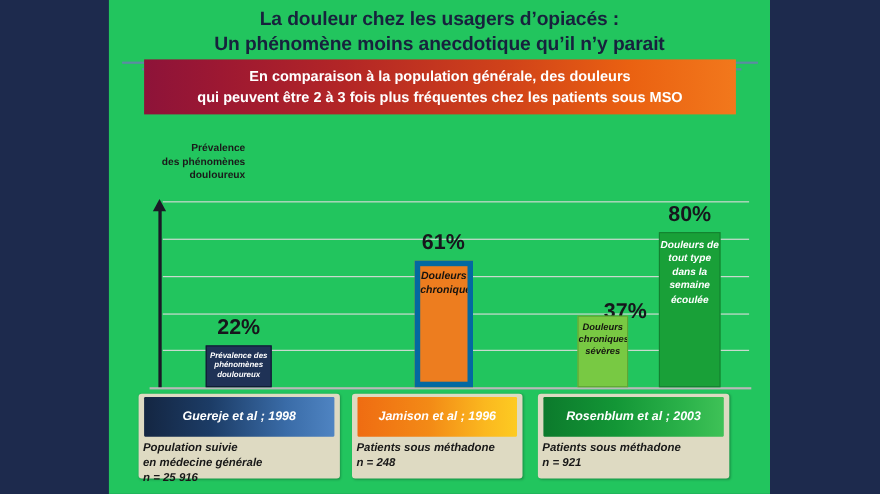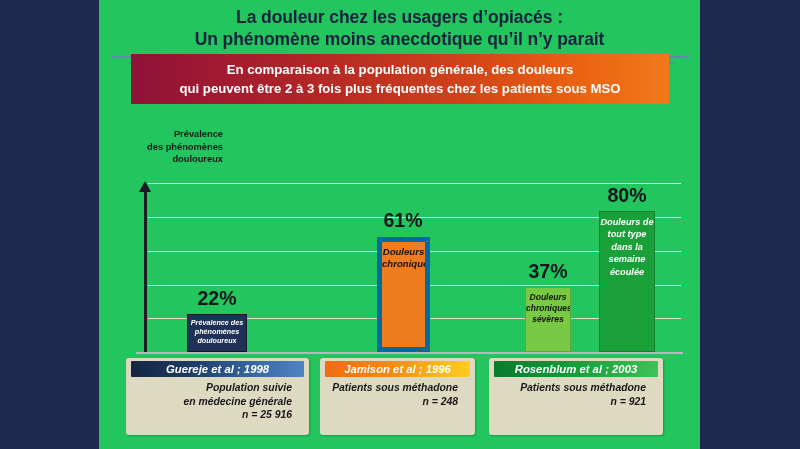--- a/index.html
+++ b/index.html
@@ -174,54 +174,54 @@
   }
   .bar.b2 .barlabel { color: #15130f; font-size: 9.6px; line-height: 12px; }
   .bar-value.v2 { left: 264px; top: 209px; width: 80px; }
 
   .bar.b3 {
     left: 426px; top: 287px; width: 46px; height: 65px;
     background: #78c943;
     border: 1px solid #5fa634;
   }
   .bar.b3 .barlabel { color: #14140f; font-size: 8.5px; line-height: 11px; }
-  .bar-value.v3 { left: 409px; top: 260px; width: 80px; }
+  .bar-value.v3 { left: 409px; top: 272px; width: 80px; text-align: right; }
 
   .bar.b4 {
     left: 500px; top: 211px; width: 56px; height: 141px;
     background: #19a038;
     border: 1px solid #138030;
   }
   .bar.b4 .barlabel { color: #ffffff; font-size: 9.2px; line-height: 12.4px; }
   .bar-value.v4 { left: 488px; top: 184px; width: 80px; }
 
   
   .card {
     position: absolute;
     box-sizing: border-box;
     background: #dedac2;
     border-radius: 3px;
     box-shadow: 1px 1px 2px rgba(0,0,0,0.22);
   }
   .card .cardhead {
     box-sizing: border-box;
-    height: 16px;
+    height: 36px;
     margin: 3px 5px 0 5px;
     display: flex;
     align-items: center;
     justify-content: center;
     color: #ffffff;
     font-size: 11.3px;
     font-weight: bold;
     font-style: italic;
     border-radius: 1px;
   }
   .card .cardbody {
     padding: 4px 17px 5px 4px;
-    text-align: right;
+    text-align: left;
     color: #181818;
     font-size: 10.4px;
     font-weight: bold;
     font-style: italic;
     line-height: 13.5px;
   }
   .card.c1 { left: 27px;  top: 358px; width: 183px; height: 77px; }
   .card.c1 .cardhead { background: linear-gradient(90deg, #142642 0%, #1c3c66 35%, #3a6ca8 75%, #4f84c2 100%); }
   .card.c2 { left: 221px; top: 358px; width: 155px; height: 77px; }
   .card.c2 .cardhead { background: linear-gradient(90deg, #ef6c12 0%, #f38a16 45%, #fbb81f 80%, #fdcb22 100%); }

